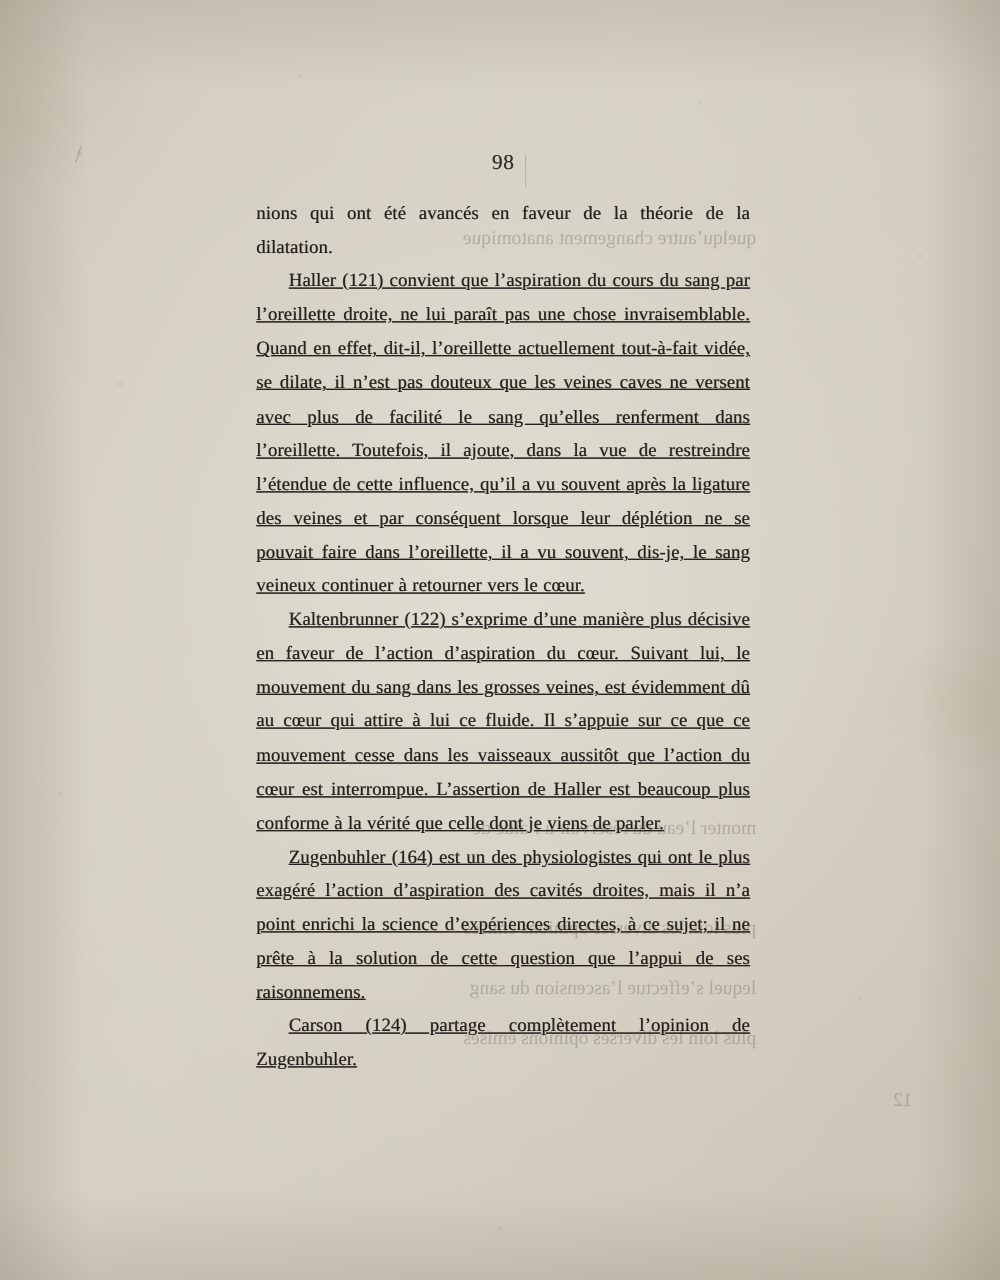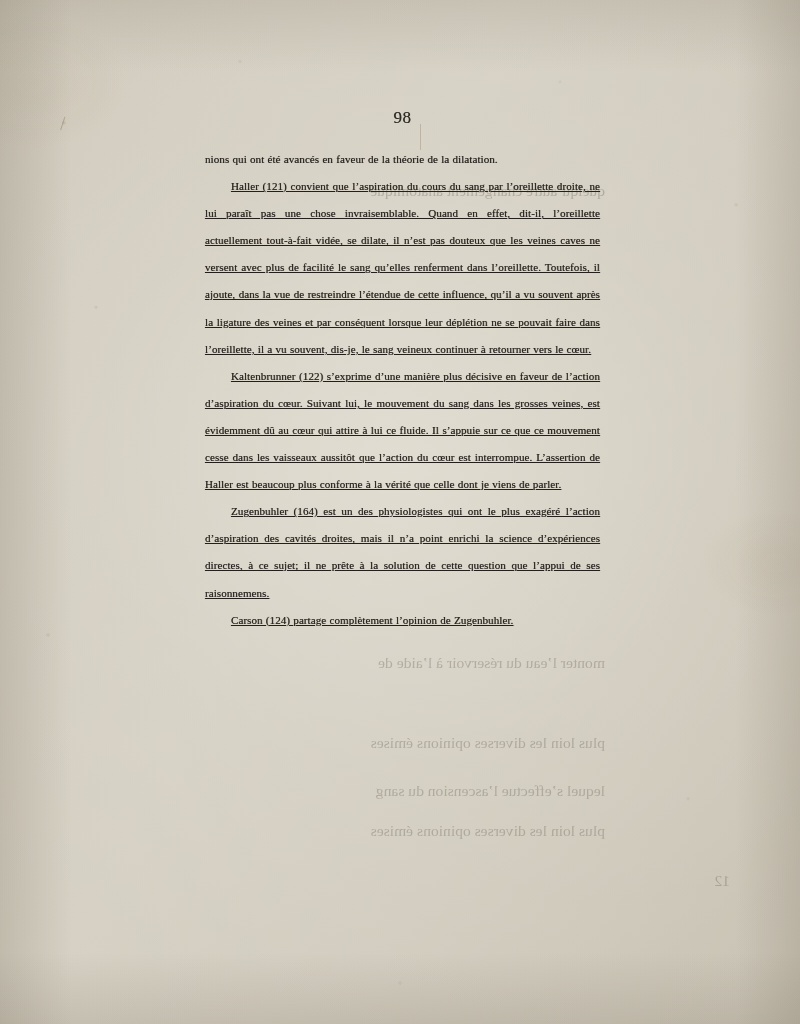--- a/index.html
+++ b/index.html
@@ -49,35 +49,35 @@
     pointer-events: none;
     background:
       linear-gradient(to right, rgba(120,110,92,0.22), rgba(0,0,0,0) 9%),
       linear-gradient(to left, rgba(120,110,92,0.20), rgba(0,0,0,0) 8%),
       linear-gradient(to bottom, rgba(120,110,92,0.16), rgba(0,0,0,0) 7%),
       linear-gradient(to top, rgba(120,110,92,0.18), rgba(0,0,0,0) 7%);
   }
   .text-block {
     position: absolute;
     left: 205px;
-    top: 108px;
+    top: 120px;
     width: 395px;
     z-index: 3;
   }
   .folio {
     text-align: center;
     font-size: 17px;
     color: #2f2c26;
     letter-spacing: 0.5px;
     margin: 0 0 18px 0;
     font-family: "Liberation Serif", serif;
   }
   p.para {
     margin: 0;
-    font-size: 11px;
+    font-size: 15px;
     line-height: 27.1px;
     color: #241f1b;
     text-align: justify;
     text-justify: inter-word;
     font-family: "Liberation Serif", serif;
     letter-spacing: 0.08px;
     word-spacing: 0.4px;
     -webkit-font-smoothing: none;
   }
   p.para + p.para {

